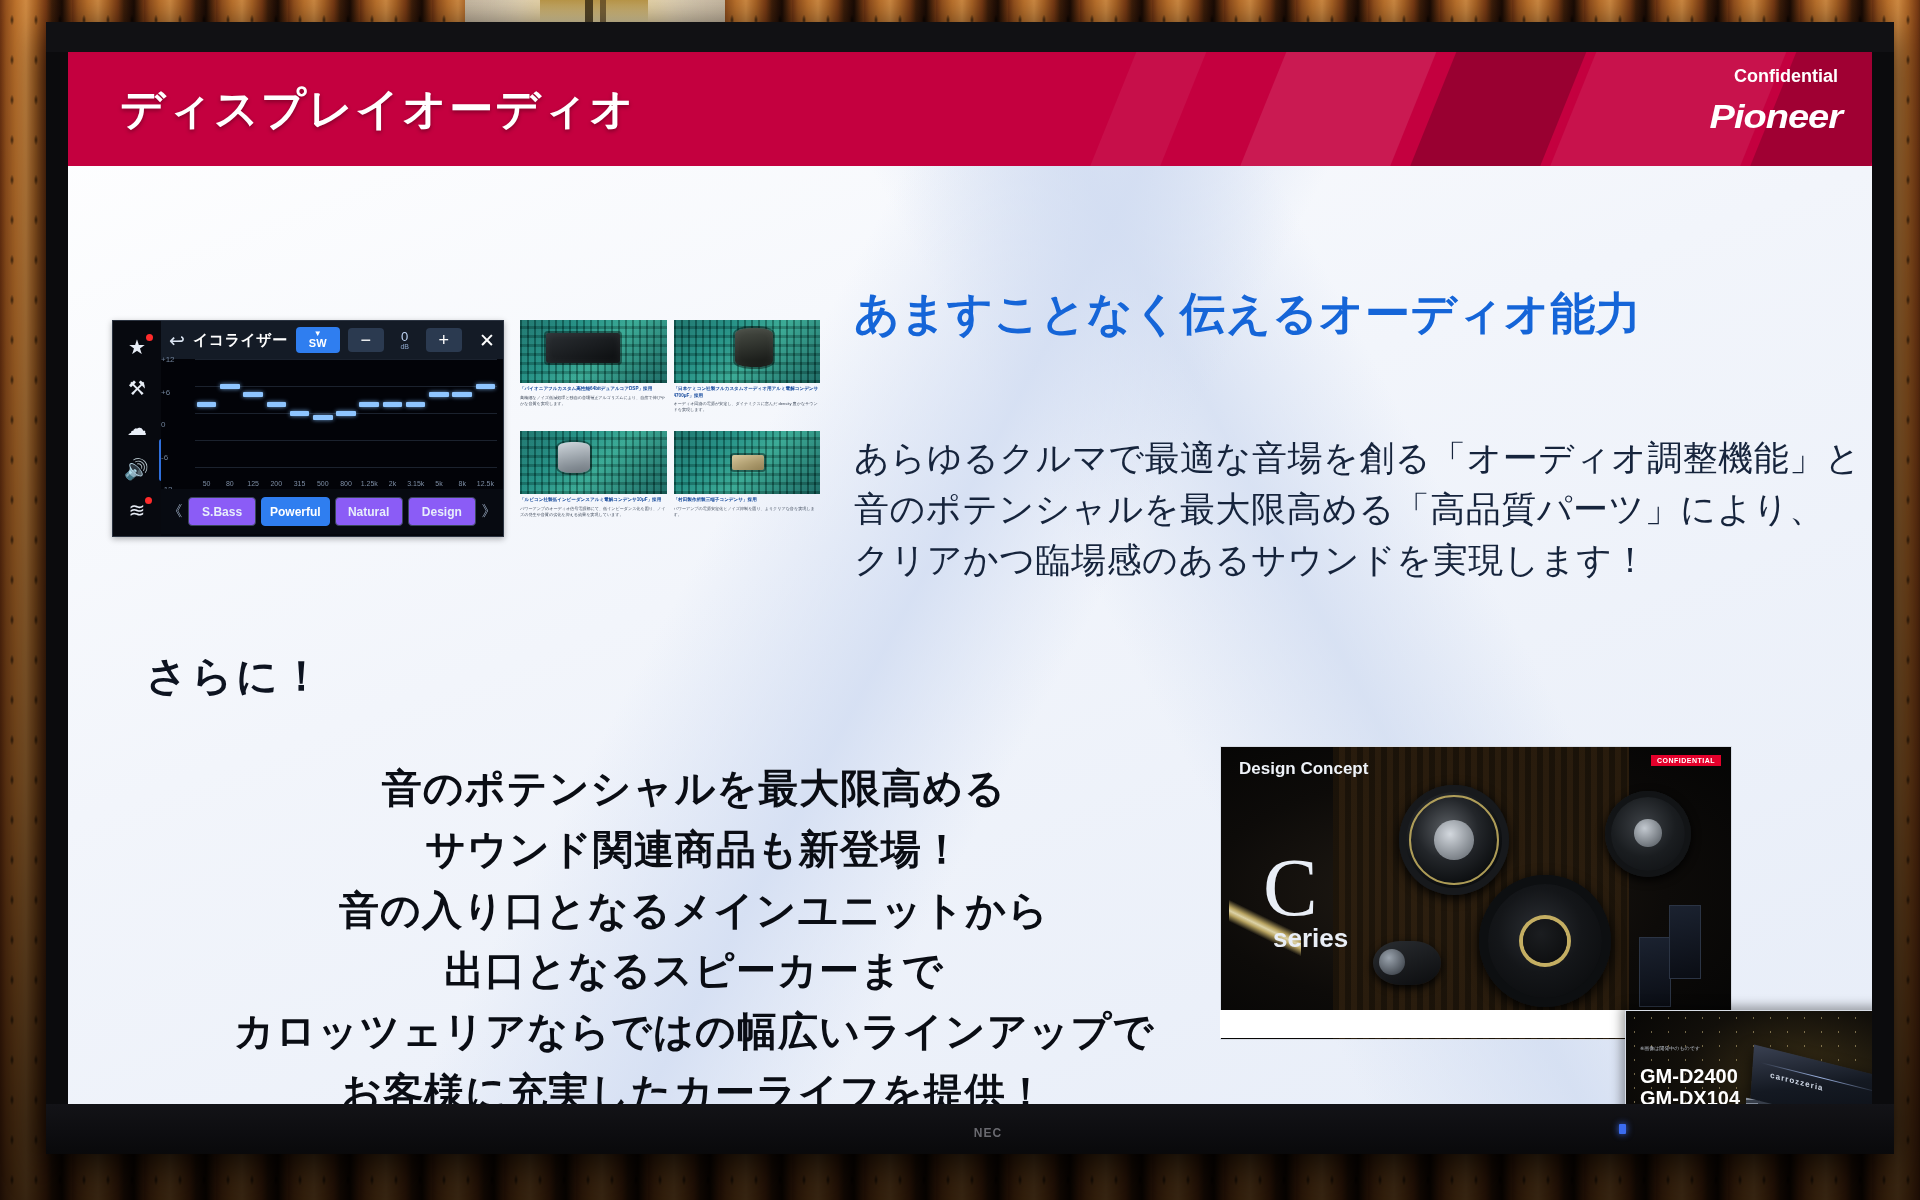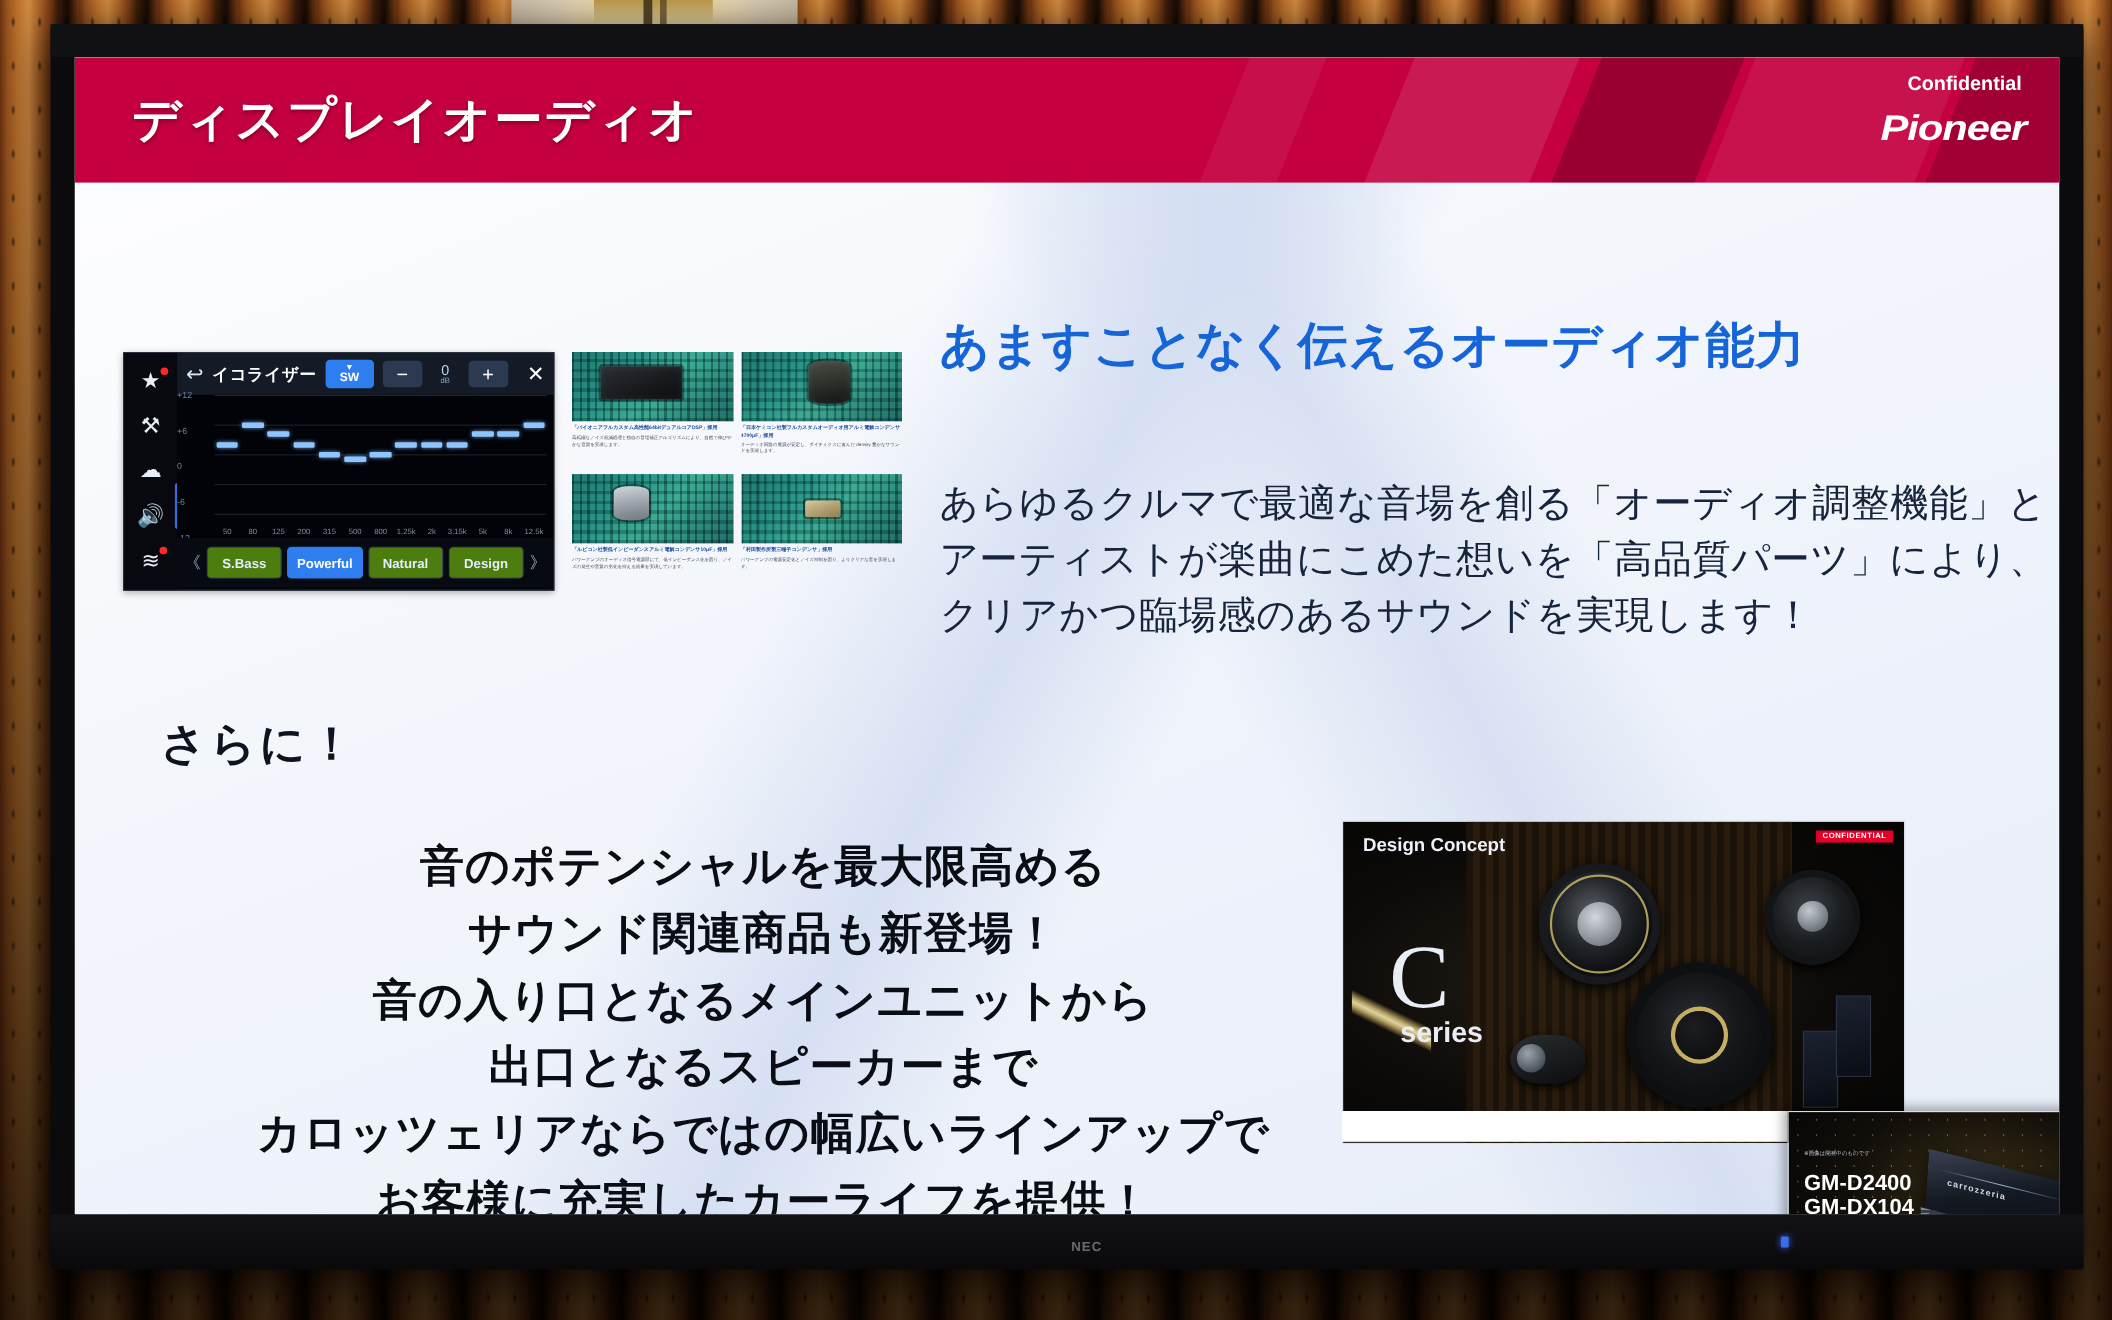--- a/index.html
+++ b/index.html
@@ -101,21 +101,21 @@
   .eq-bars{position:absolute;left:34px;right:6px;top:0;bottom:22px;display:flex;align-items:flex-start;}
   .eq-band{position:relative;flex:1;height:100%;}
   .eq-band .seg{position:absolute;left:8%;width:84%;height:5px;background:#8ec5ff;border-radius:1px;
     box-shadow:0 0 4px rgba(130,190,255,.8);}
   .eq-xlabs{position:absolute;left:34px;right:6px;bottom:2px;display:flex;}
   .eq-xlabs span{flex:1;text-align:center;color:#7d8da4;font-size:7px;}
 
   .eq-presets{position:relative;height:45px;background:#070a11;display:flex;align-items:center;
     gap:5px;padding:0 6px;}
   .eq-arrow{color:#9fb0c8;font-size:15px;width:16px;text-align:center;}
-  .eq-btn{flex:1;height:27px;border:1px solid #3a4759;border-radius:4px;background:#4d7c0f;
+  .eq-btn{flex:1;height:27px;border:1px solid #3a4759;border-radius:4px;background:#8b5cf6;
     color:#e7eefb;font-size:12px;font-weight:bold;display:flex;align-items:center;justify-content:center;}
   .eq-btn.active{background:#2f7ef0;border-color:#2f7ef0;color:#fff;}
 
   
   .photos{position:absolute;left:452px;top:268px;width:300px;height:215px;
     display:grid;grid-template-columns:1fr 1fr;grid-template-rows:1fr 1fr;gap:7px;}
   .pc{position:relative;overflow:hidden;}
   .pimg{height:63px;position:relative;overflow:hidden;
     background:linear-gradient(135deg,#0e6b63,#13887c 30%,#2aa38c 55%,#0b5f59 100%);}
   .pimg:before{content:"";position:absolute;inset:0;
@@ -370,21 +370,21 @@
               <div class="pcap">「村田製作所製三端子コンデンサ」採用</div>
               <div class="pbody">パワーアンプの電源安定化とノイズ抑制を図り、よりクリアな音を実現します。</div>
             </div>
           </div>
 
         <div class="lead">
           <div>あますことなく伝えるオーディオ能力</div>
         </div>
         <div class="body-copy" id="body-copy">
             <div>あらゆるクルマで最適な音場を創る「オーディオ調整機能」と</div>
-            <div>アーティストが楽曲にこめた想いを「高品質パーツ」により、</div>
+            <div>音のポテンシャルを最大限高める「高品質パーツ」により、</div>
             <div>クリアかつ臨場感のあるサウンドを実現します！</div>
           </div>
 
         <div class="sarani">さらに！</div>
         <div class="bigcopy" id="big-copy">
             <div>音のポテンシャルを最大限高める</div>
             <div>サウンド関連商品も新登場！</div>
             <div>音の入り口となるメインユニットから</div>
             <div>出口となるスピーカーまで</div>
             <div>カロッツェリアならではの幅広いラインアップで</div>

